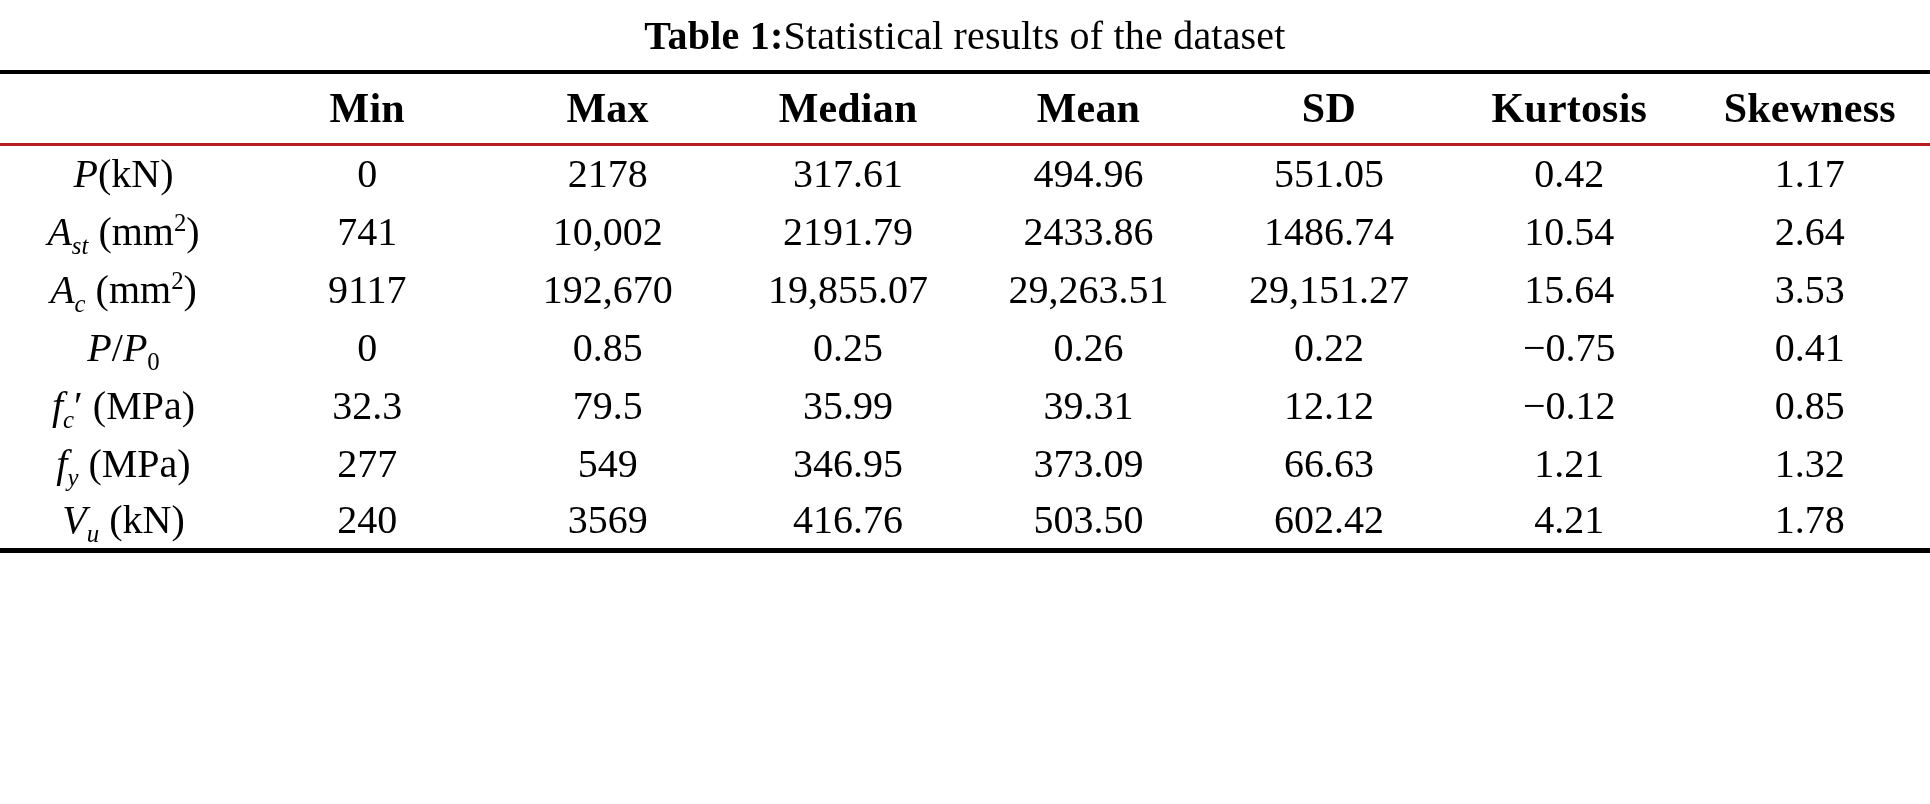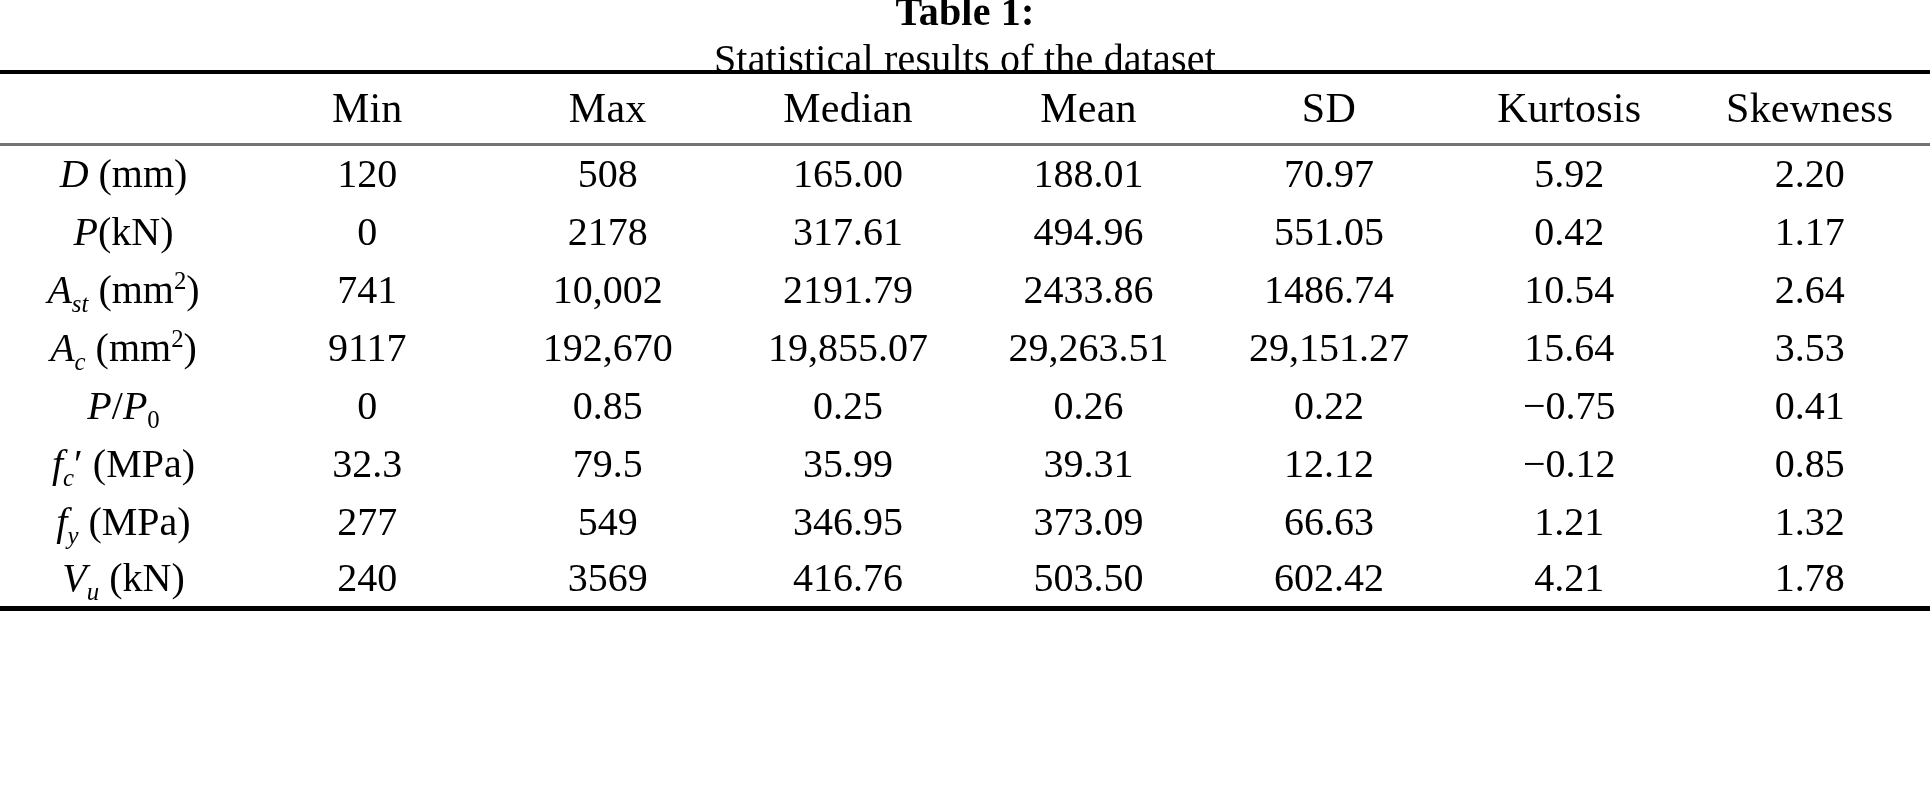--- a/index.html
+++ b/index.html
@@ -10,39 +10,38 @@
     font-family: "Liberation Serif", "DejaVu Serif", serif;
     color: #000000;
   }
   .caption {
     height: 70px;
     display: flex;
     align-items: center;
     justify-content: center;
     font-size: 40px;
     letter-spacing: 0.2px;
-    flex-direction: column;
   }
   .caption .bold { font-weight: bold; }
   table {
     width: 1930px;
     border-collapse: collapse;
     table-layout: fixed;
     border-top: 4px solid #000;
     border-bottom: 5px solid #000;
   }
   col.label-col { width: 12.8%; }
   col.data-col  { width: 12.457%; }
   thead th {
     height: 72px;
     font-size: 42px;
-    font-weight: normal;
+    font-weight: bold;
     text-align: center;
     vertical-align: middle;
-    border-bottom: 3px solid #737373;
+    border-bottom: 3px solid #b91c1c;
     letter-spacing: 0.2px;
   }
   tbody td {
     height: 58px;
     font-size: 40px;
     text-align: center;
     vertical-align: middle;
     white-space: nowrap;
   }
   td.row-label i { font-style: italic; }
@@ -75,30 +74,20 @@
           <th>Min</th>
           <th>Max</th>
           <th>Median</th>
           <th>Mean</th>
           <th>SD</th>
           <th>Kurtosis</th>
           <th>Skewness</th>
         </tr>
     </thead>
     <tbody id="table-body">
-        <tr>
-          <td class="row-label"><i>D</i> (mm)</td>
-          <td>120</td>
-          <td>508</td>
-          <td>165.00</td>
-          <td>188.01</td>
-          <td>70.97</td>
-          <td>5.92</td>
-          <td>2.20</td>
-        </tr>
         <tr>
           <td class="row-label"><i>P</i>(kN)</td>
           <td>0</td>
           <td>2178</td>
           <td>317.61</td>
           <td>494.96</td>
           <td>551.05</td>
           <td>0.42</td>
           <td>1.17</td>
         </tr>

